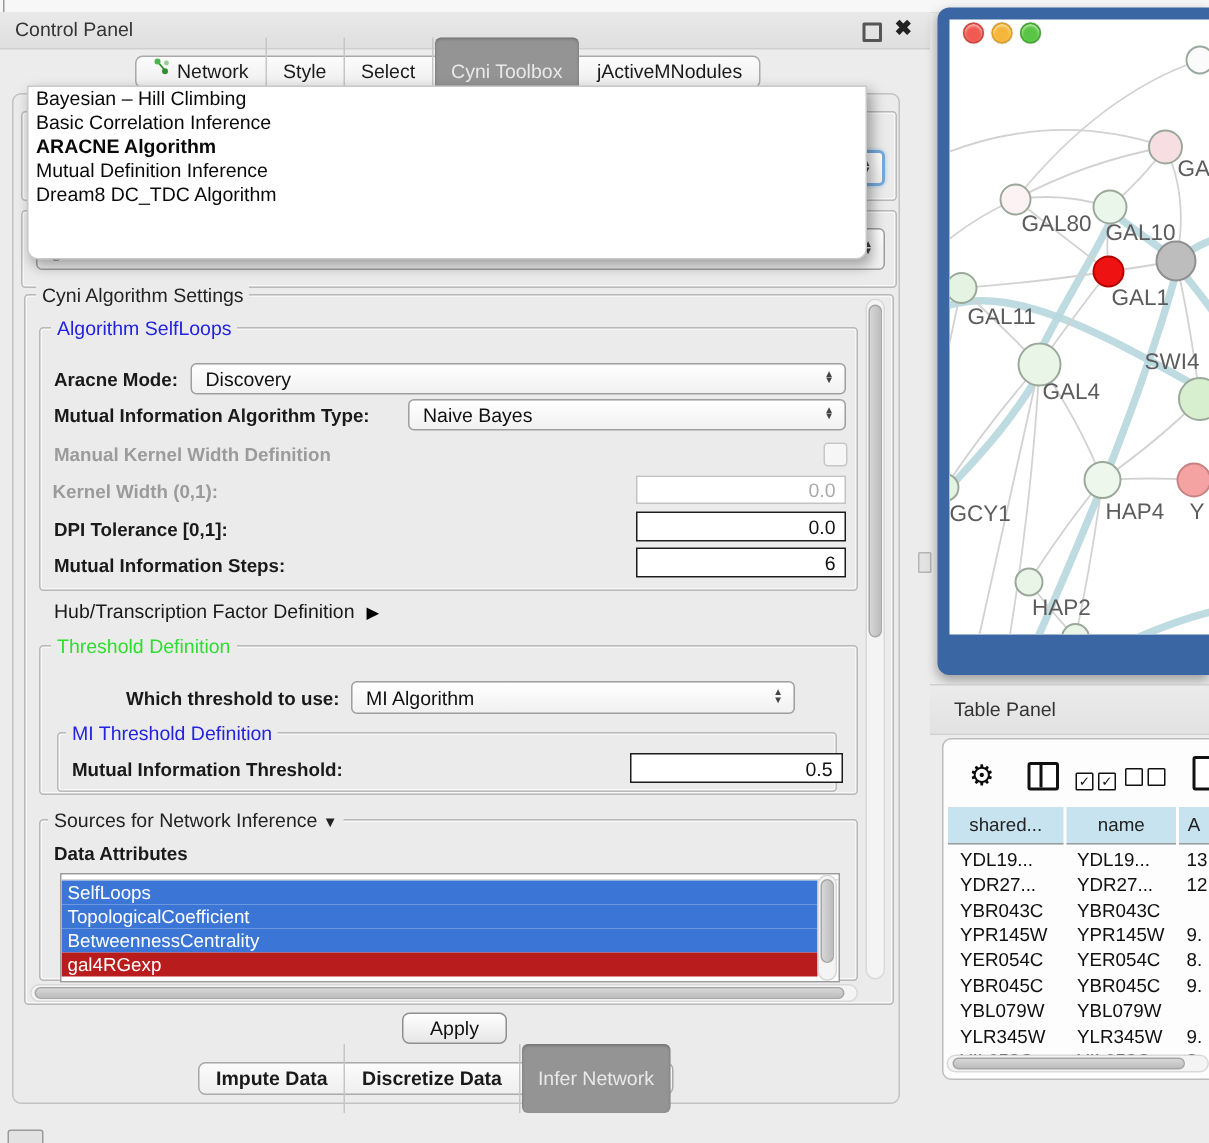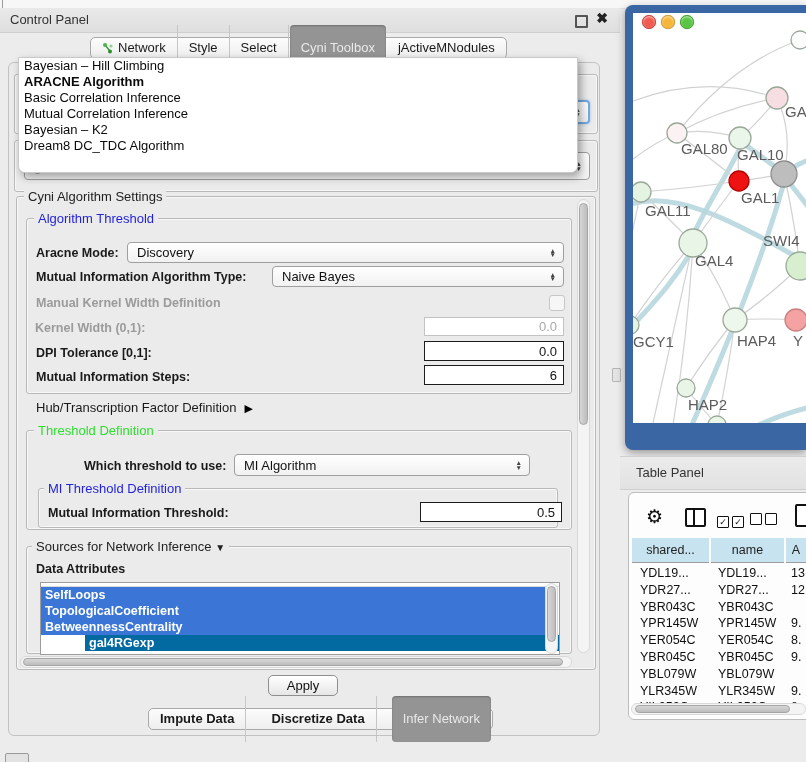--- a/index.html
+++ b/index.html
@@ -12,21 +12,21 @@
             border-bottom:1px solid #cfcfcf;text-align:center;}
   #titlebar .t{position:absolute;left:10px;top:4px;font-size:13px;color:#333;}
   .win-float{position:absolute;right:32px;top:7px;width:9px;height:9px;border:2px solid #555;border-radius:1px;}
   .win-close{position:absolute;right:12px;top:2px;font-size:14px;font-weight:bold;color:#222;}
   #topstrip{left:0;top:0;width:806px;height:8px;background:#f7f7f7;border-bottom:1px solid #e2e2e2;}
   #topnick{left:2px;top:0;width:1px;height:8px;background:#9a9a9a;}
   
   .tabbar{display:flex;align-items:center;background:linear-gradient(#fcfcfc,#eeeeee);
           border:1px solid #a9a9a9;border-radius:5px;height:22px;box-sizing:border-box;}
   .tab{font-size:13px;color:#1a1a1a;padding:13px 11px;height:20px;line-height:20px;
-       border-right:1px solid #c6c6c6;white-space:nowrap;display:flex;align-items:center;gap:4px;}
+       border-right:1px solid #c6c6c6;white-space:nowrap;display:flex;gap:4px;}
   .tab:last-child{border-right:none;}
   .tab.sel{background:#949494;color:#e9e9e9;border-radius:4px;border-right:none;margin:0 1px;
            box-shadow:inset 0 1px 2px rgba(0,0,0,.25);}
   
   #mainpanel{left:8px;top:62px;width:592px;height:674px;background:#ebebeb;
              border:1px solid #c2c2c2;border-radius:6px;box-sizing:border-box;}
   .groupbox{position:absolute;border:1px solid #b9b9b9;border-radius:3px;
             box-shadow:inset 0 0 0 1px rgba(255,255,255,.6);}
   .grouptitle{position:absolute;font-size:13px;background:#ebebeb;padding:0 4px;line-height:13px;}
   .blue{color:#2323dd;} .green{color:#2ede2e;}
@@ -47,21 +47,21 @@
   .sb-track-v{position:absolute;width:13px;background:#f4f4f4;border:1px solid #d9d9d9;border-radius:7px;box-sizing:border-box;}
   .sb-thumb-v{position:absolute;width:9px;background:linear-gradient(90deg,#d7d7d7,#bdbdbd);
               border:1px solid #a6a6a6;border-radius:5px;box-sizing:border-box;}
   .sb-track-h{position:absolute;height:12px;background:#f4f4f4;border:1px solid #d9d9d9;border-radius:7px;box-sizing:border-box;}
   .sb-thumb-h{position:absolute;height:8px;background:linear-gradient(#d7d7d7,#bdbdbd);
               border:1px solid #a6a6a6;border-radius:5px;box-sizing:border-box;}
   
   #attr-list{left:40px;top:582px;width:520px;height:73px;background:#fff;border:1px solid #9d9d9d;
              box-sizing:border-box;overflow:hidden;}
   .attr-item{height:16px;line-height:16px;font-size:12.5px;color:#fff;background:#3b76d6;
-             width:504px;padding-left:4px;box-sizing:border-box;font-weight:bold;}
+             width:504px;padding-left:4px;box-sizing:border-box;}
   
   #dropdown{left:18px;top:57px;width:560px;height:116px;background:#fff;
             border:1px solid #c9c9c9;border-radius:0 0 7px 7px;
             box-shadow:3px 4px 9px rgba(0,0,0,.35);box-sizing:border-box;z-index:30;}
   #dd-placeholder{text-align:center;color:#b9b9b9;font-size:13px;height:18px;line-height:18px;margin-top:1px;}
   .dd-item{font-size:13px;color:#0a0a0a;height:16px;line-height:16px;padding-left:5px;white-space:nowrap;}
   .dd-item.bold{font-weight:bold;}
   
   #apply-btn{left:268px;top:675px;width:70px;height:21px;background:linear-gradient(#ffffff,#e6e6e6);
              border:1px solid #8f8f8f;border-radius:5px;font-size:13px;color:#111;
@@ -142,21 +142,21 @@
   <span class="arrows">
       <span>▲</span>
       <span>▼</span>
     </span>
 </div>
 
 <div class="abs groupbox" style="left:16px;top:196px;width:578px;height:472px;"></div>
 <span class="grouptitle" style="left:24px;top:190px;color:#222;">Cyni Algorithm Settings</span>
 
 <div class="abs groupbox" style="left:26px;top:218px;width:544px;height:174px;"></div>
-<span class="grouptitle blue" style="left:34px;top:212px;">Algorithm Threshold</span>
+<span class="grouptitle blue" style="left:34px;top:212px;">Algorithm SelfLoops</span>
 
 <span class="lbl" style="left:36px;top:246px;">Aracne Mode:</span>
 <div class="combo" style="left:127px;top:242px;width:437px;height:21px;">
   <span>Discovery</span>
   <span class="arrows">
       <span>▲</span>
       <span>▼</span>
     </span>
 </div>
 
@@ -209,49 +209,48 @@
   </div>
 
 <div class="abs groupbox" style="left:26px;top:546px;width:544px;height:106px;"></div>
 <span class="grouptitle" style="left:32px;top:540px;color:#222;"><span>Sources for Network Inference</span> <span style="font-size:10px;">▼</span></span>
 <span class="lbl" style="left:36px;top:562px;">Data Attributes</span>
 <div class="abs" id="attr-list">
     <div style="height: 3px; border-bottom: 1px solid rgb(217, 217, 217);"></div>
     <div class="attr-item" style="background: rgb(59, 118, 214);">SelfLoops</div>
     <div class="attr-item" style="background: rgb(59, 118, 214);">TopologicalCoefficient</div>
     <div class="attr-item" style="background: rgb(59, 118, 214);">BetweennessCentrality</div>
-    <div class="attr-item" style="background: #0369a1; margin-left: 44px;">gal4RGexp</div>
+    <div class="attr-item" style="background: #b91c1c;">gal4RGexp</div>
   </div>
 <div class="sb-track-v" style="left:545px;top:583px;height:71px;">
   <div class="sb-thumb-v" style="left:1px;top:2px;height:56px;"></div>
 </div>
 
 <div class="sb-track-v" style="left:577px;top:199px;height:454px;">
   <div class="sb-thumb-v" style="left:1px;top:3px;height:222px;"></div>
 </div>
 <div class="sb-track-h" style="left:20px;top:656px;width:552px;">
   <div class="sb-thumb-h" style="left:2px;top:1px;width:540px;"></div>
 </div>
 
 <div class="abs" id="apply-btn">
     <span>Apply</span>
   </div>
-<div class="abs tabbar" id="bottom-tabs" style="left:148px;top:708px;gap:14px;">
+<div class="abs tabbar" id="bottom-tabs" style="left:132px;top:708px;">
     <div class="tab" style="font-weight: bold;">Impute Data</div>
     <div class="tab" style="font-weight: bold;">Discretize Data</div>
     <div class="tab sel" style="font-weight: normal;">Infer Network</div>
   </div>
 
 <div class="abs" id="dropdown">
   <div id="dd-items">
       <div class="dd-item">Bayesian – Hill Climbing</div>
+      <div class="dd-item">Basic Correlation Inference</div>
       <div class="dd-item bold">ARACNE Algorithm</div>
-      <div class="dd-item">Basic Correlation Inference</div>
-      <div class="dd-item">Mutual Correlation Inference</div>
-      <div class="dd-item">Bayesian – K2</div>
+      <div class="dd-item">Mutual Definition Inference</div>
       <div class="dd-item">Dream8 DC_TDC Algorithm</div>
     </div>
 </div>
 
 <div class="abs" id="divider-grip"></div>
 
 <div class="abs" id="netframe"></div>
 <div class="abs" id="netcanvas">
   <svg id="netsvg" width="173" height="410" viewBox="0 0 173 410">
       <path d="M-5 192 C40 176 95 205 178 252" fill="none" stroke="#b7d7de" stroke-width="5" stroke-linecap="round" opacity="0.9"></path>

